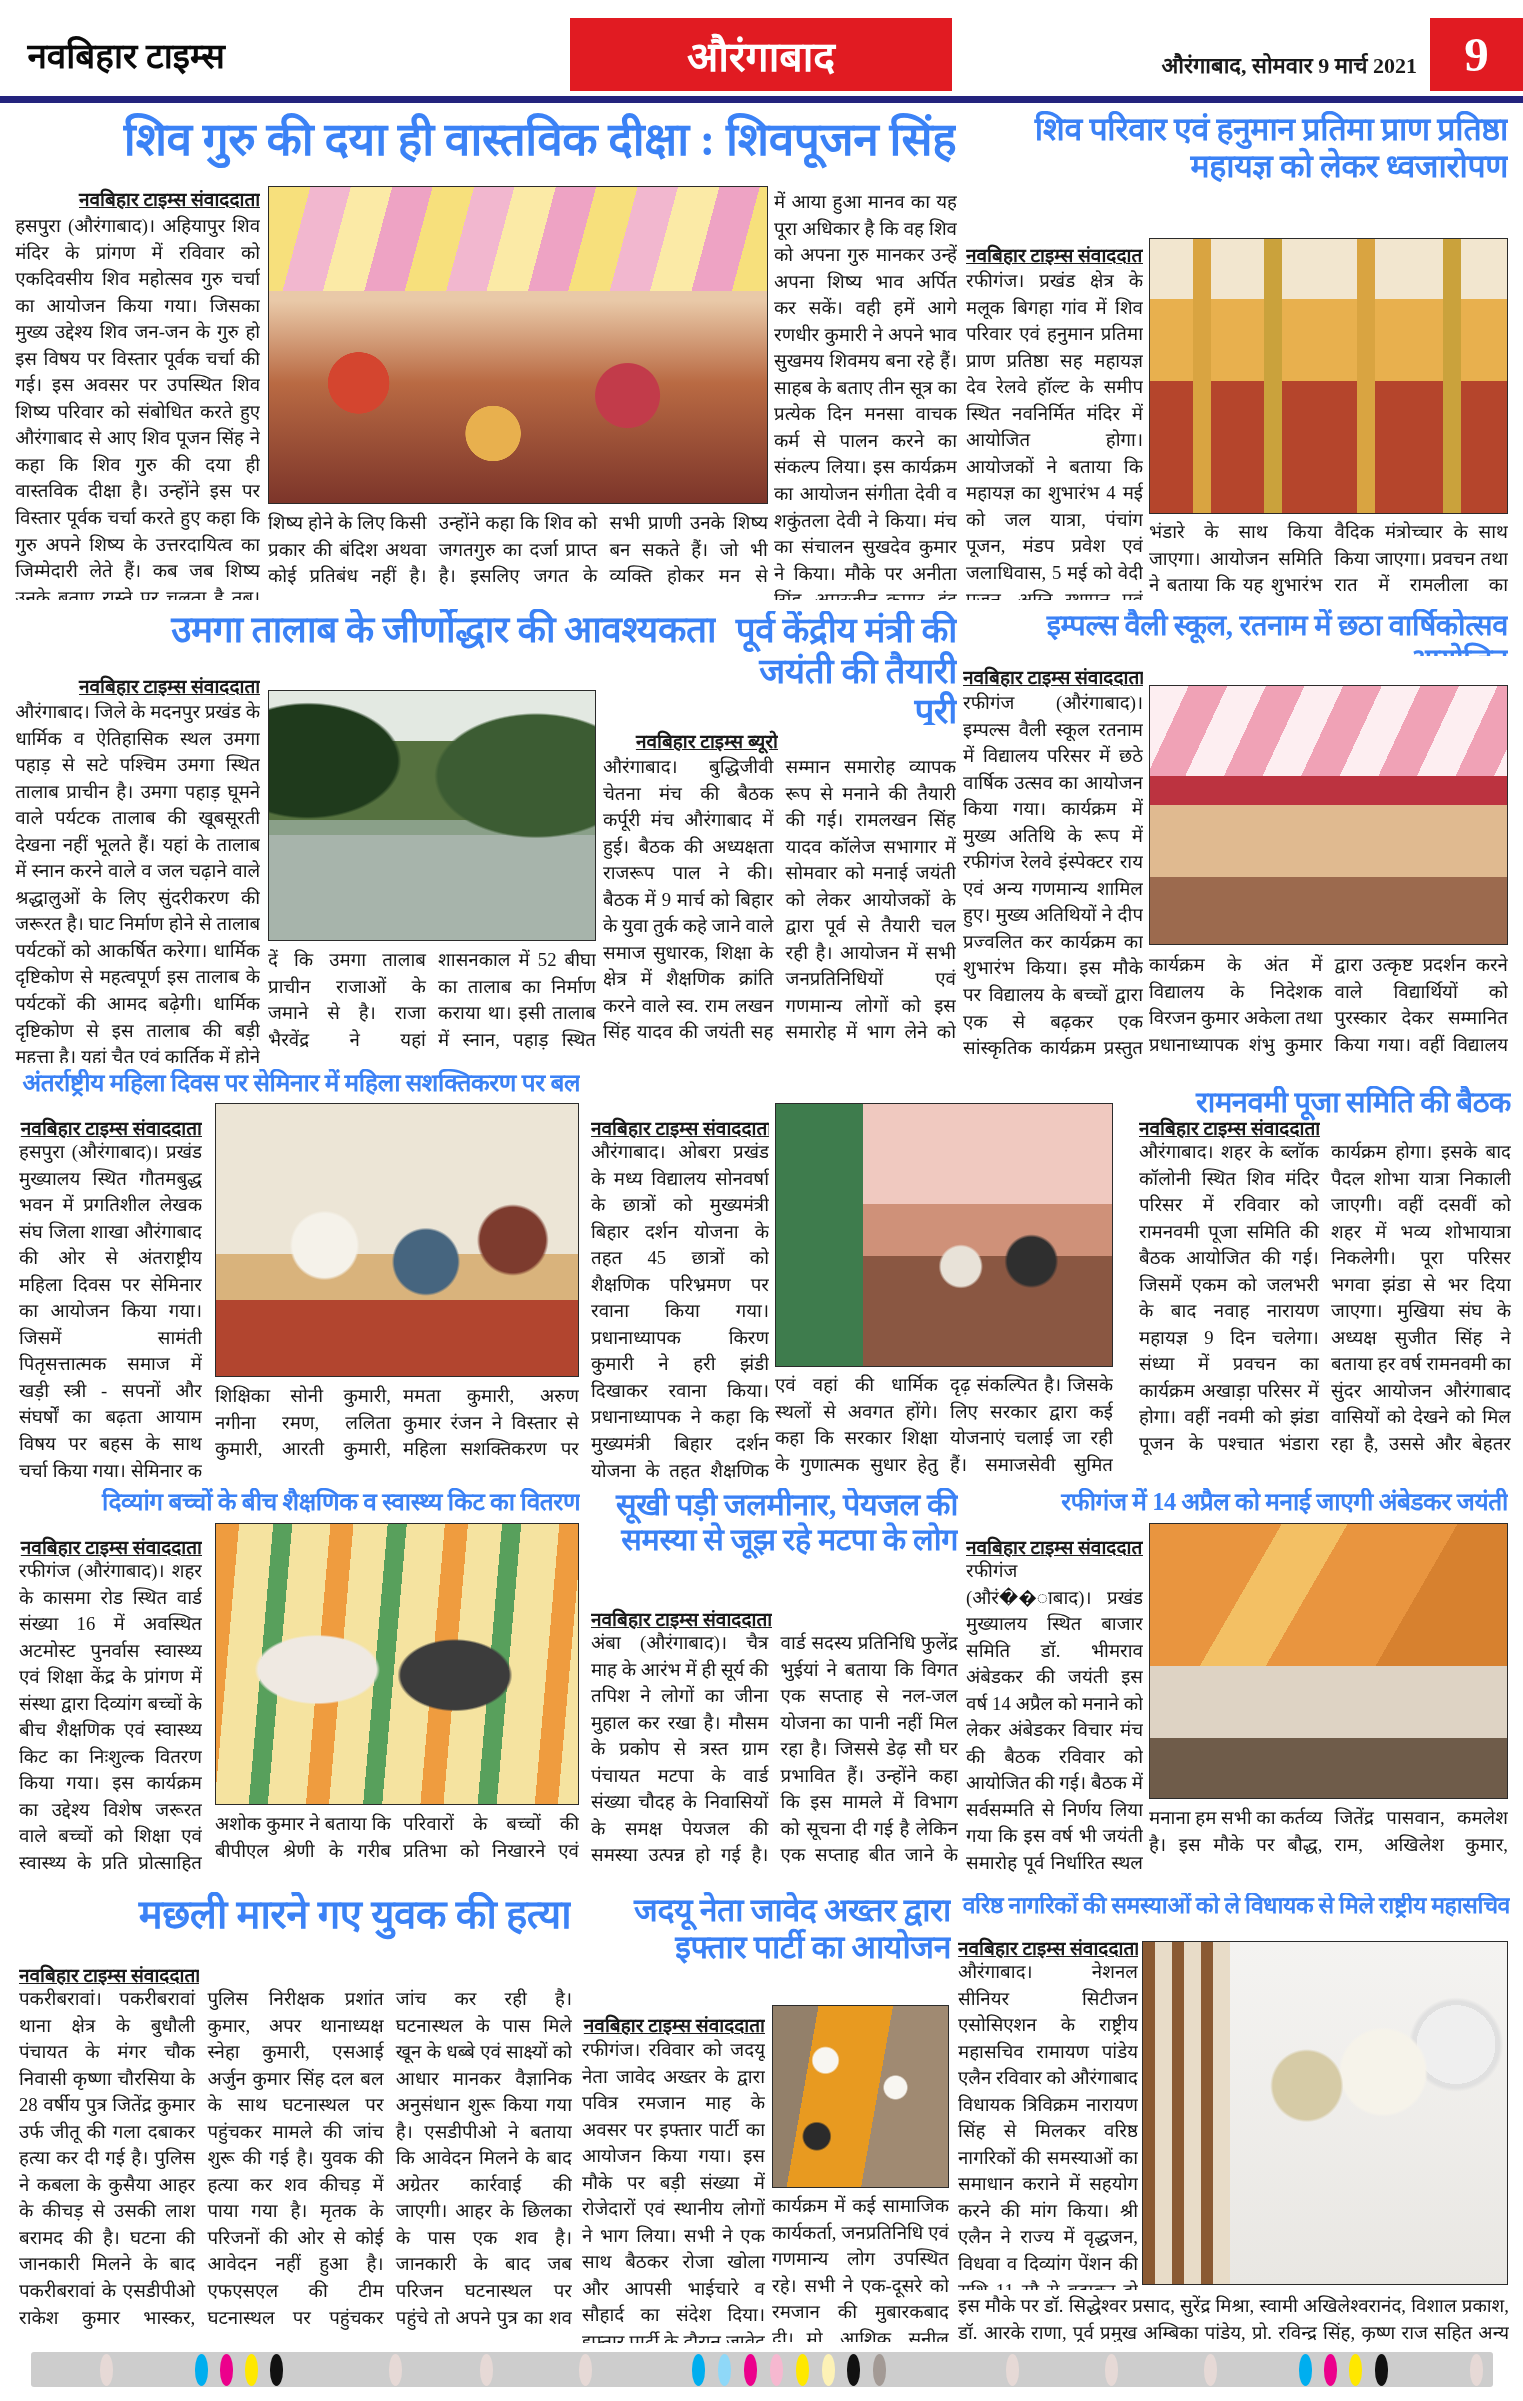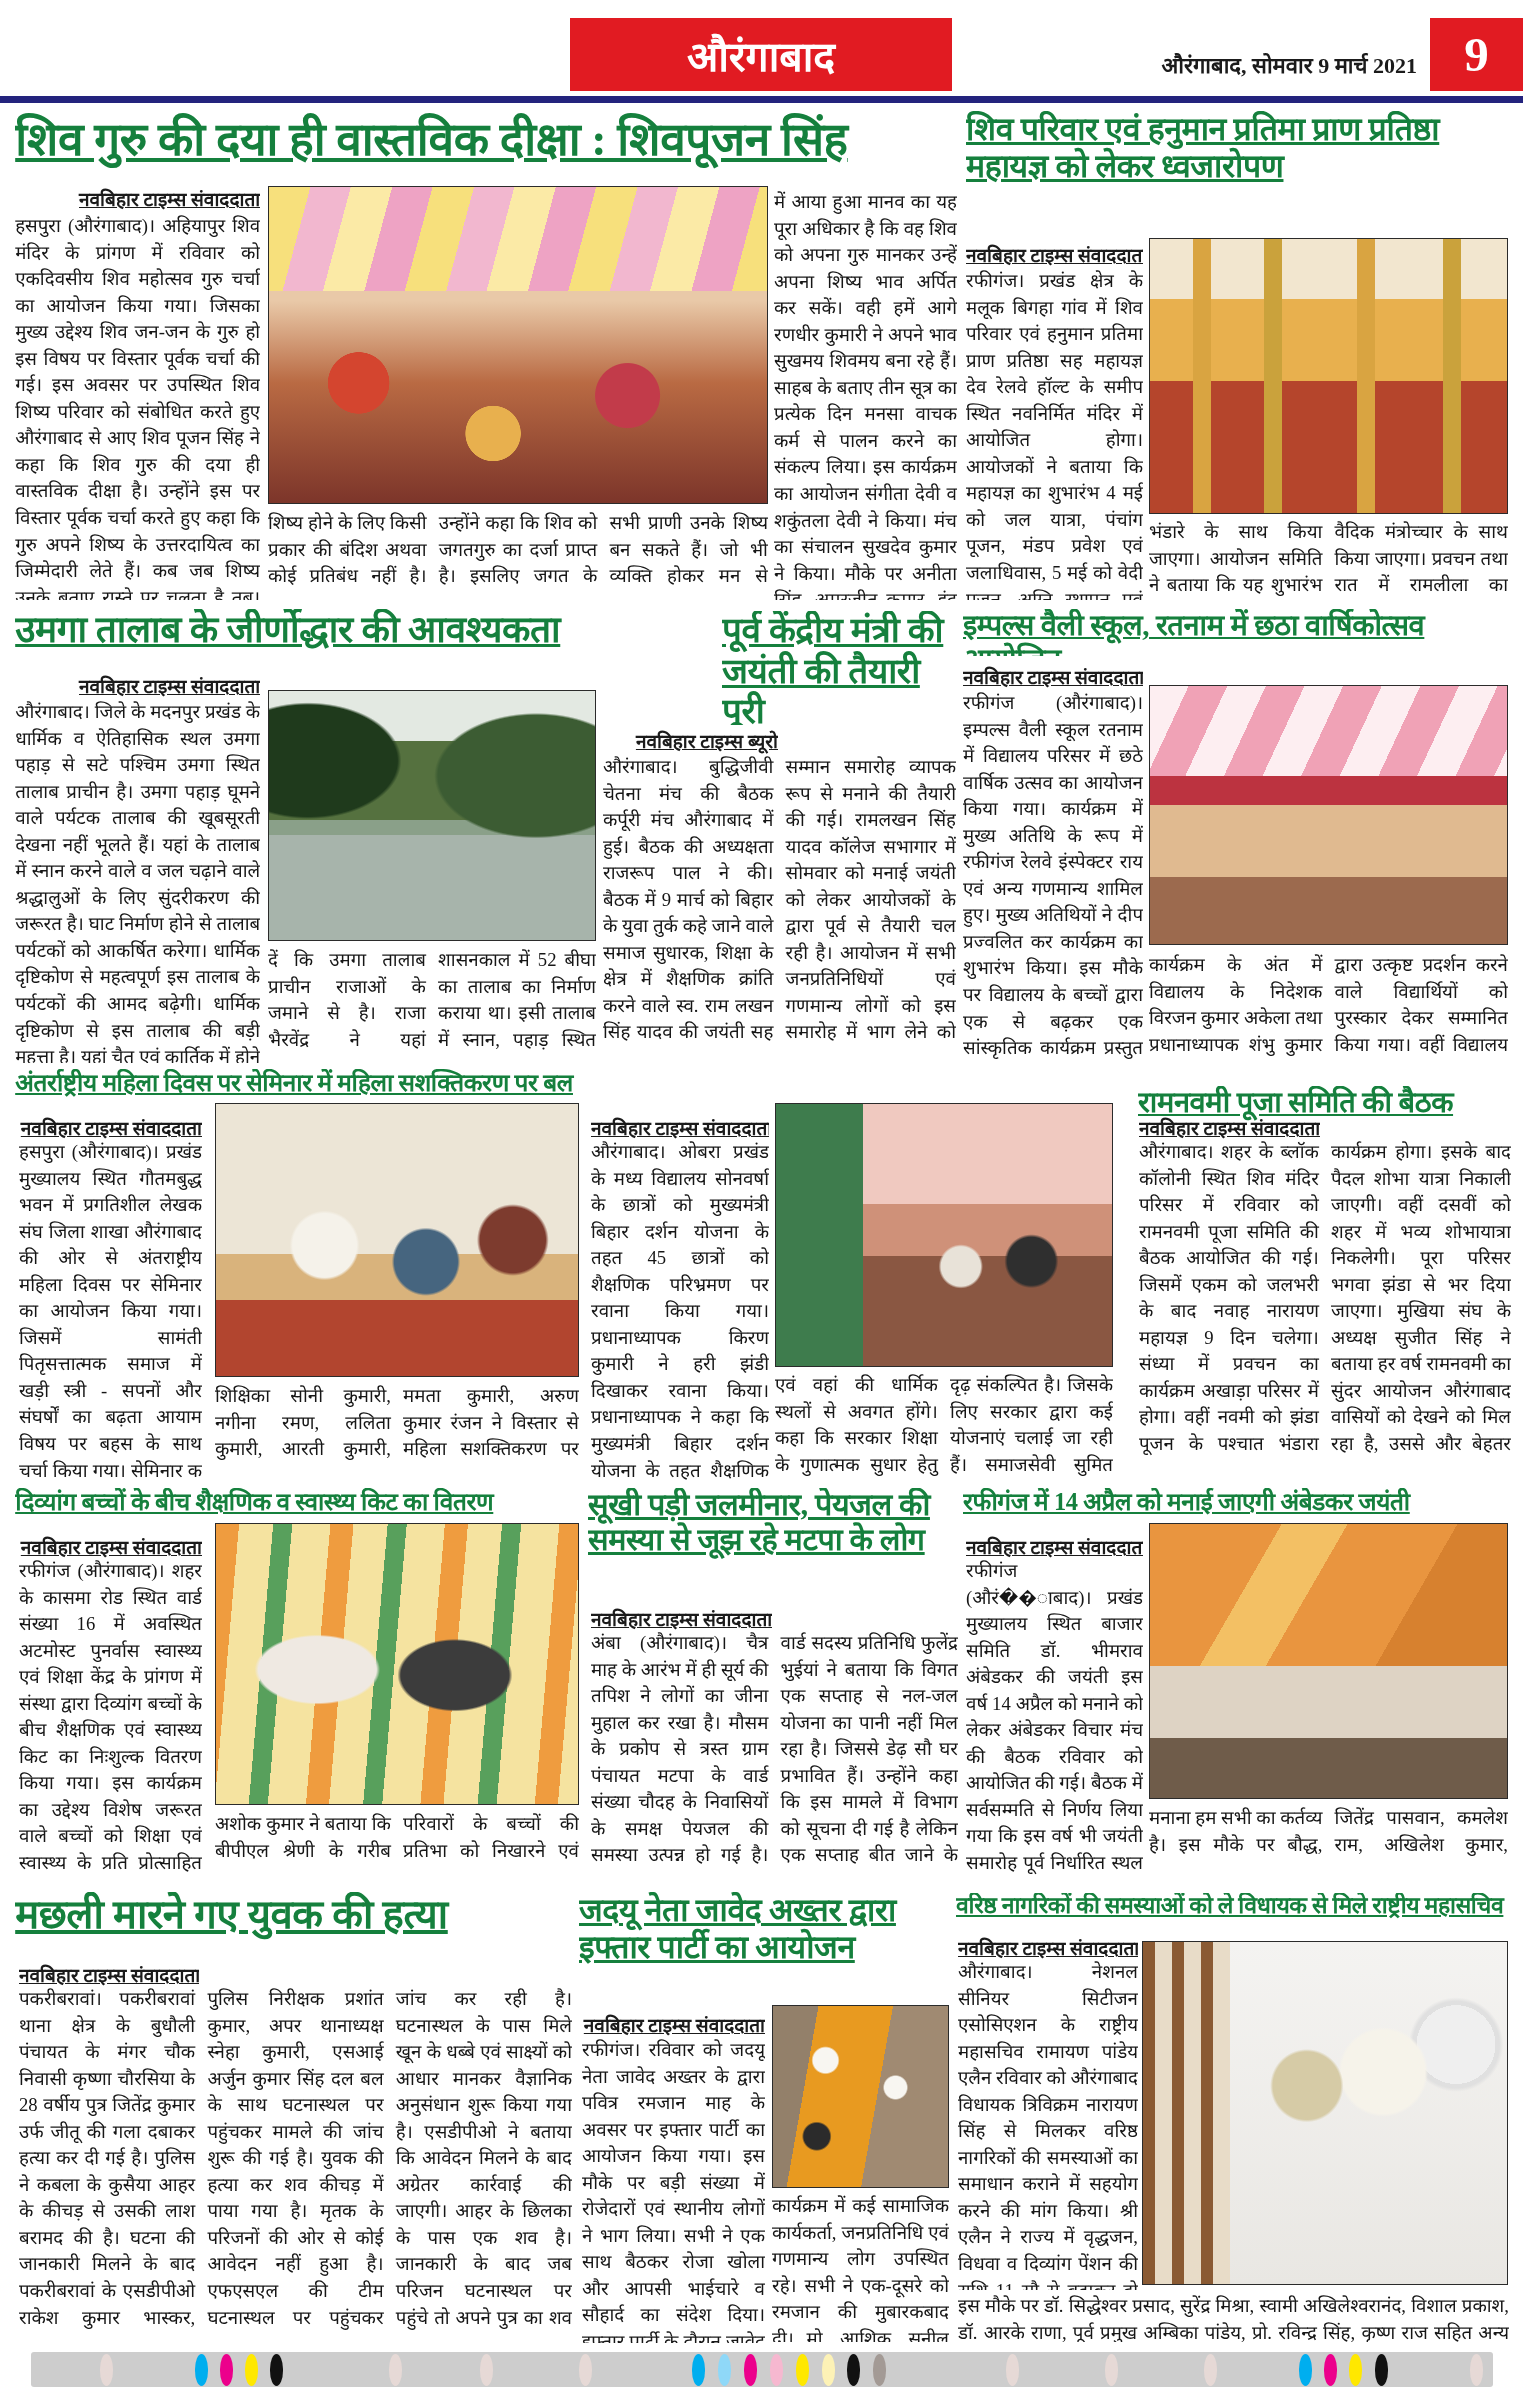--- a/index.html
+++ b/index.html
@@ -1,19 +1,19 @@
 <!DOCTYPE html>
 <html style="font-size:12.2px"><head>
 <meta charset="utf-8">
 <style>
   html,body{margin:0;padding:0;background:#e8e8e8;}
   .page{position:relative;width:1523px;height:2401px;background:#ffffff;overflow:hidden;
         font-family:"Liberation Serif","DejaVu Sans",serif;color:#1b1b1b;}
   .abs{position:absolute;}
-  .hl{font-weight:bold;text-align:left;color:#15803d;line-height:1.16;letter-spacing:-0.4px;overflow:hidden;text-decoration:underline;}
+  .hl{font-weight:bold;text-align:right;color:#3b82f6;line-height:1.16;letter-spacing:-0.4px;overflow:hidden;}
   .byl{font-weight:bold;text-decoration:underline;text-align:right;font-size:19px;overflow:hidden;white-space:nowrap;}
   .bd{font-size:18.7px;line-height:1.42;text-align:justify;overflow:hidden;color:#161616;word-break:break-word;}
   .c2{column-count:2;column-gap:12.2px;}
   .c3{column-count:3;column-gap:12.2px;}
   .ph{border:1.5px solid #2b2b2b;box-sizing:border-box;background-repeat:no-repeat;}
   .mast{font-weight:bold;font-size:35px;color:#0a0a0a;}
   .edbox{background:#e11b22;color:#fff;font-weight:bold;font-size:41px;display:flex;align-items:center;justify-content:center;}
   .datetxt{font-weight:bold;font-size:22px;text-align:right;}
   .pgbox{background:#e11b22;color:#fff;font-weight:bold;font-size:49px;display:flex;align-items:center;justify-content:center;}
   .rule{background:#23237d;}
@@ -73,20 +73,21 @@
   .d{position:absolute;top:1.5px;width:13.7px;height:32px;border-radius:50%;}
   .d.c{background:#00aeef}.d.m{background:#ec008c}.d.y{background:#ffe800}.d.k{background:#111}
   .d.lc{background:#8fd8f8}.d.lm{background:#f6b8d0}.d.ly{background:#fdf2b6}
   .d.gr{background:#a39a95}.d.ft{background:#e6d9d6}
 </style>
 </head>
 <body>
 
 <div class="page">
 
+  <div class="abs mast" style="left:27.4px;top:30.5px;width:328px;height:46px;">नवबिहार टाइम्स</div>
   <div class="abs edbox" style="left:570px;top:18.3px;width:382px;height:73px;">
     <span>औरंगाबाद</span>
   </div>
   <div class="abs datetxt" style="left:1112px;top:49px;width:305px;height:30.5px;">औरंगाबाद, सोमवार 9 मार्च 2021</div>
   <div class="abs pgbox" style="left:1430px;top:18.3px;width:93px;height:73px;">
     <span>9</span>
   </div>
   <div class="abs rule" style="left:0;top:96px;width:1523px;height:6.9px;"></div>
 
   <div class="abs hl" style="left:15.2px;top:113px;width:941px;height:62px;font-size:46px;">शिव गुरु की दया ही वास्तविक दीक्षा : शिवपूजन सिंह</div>

